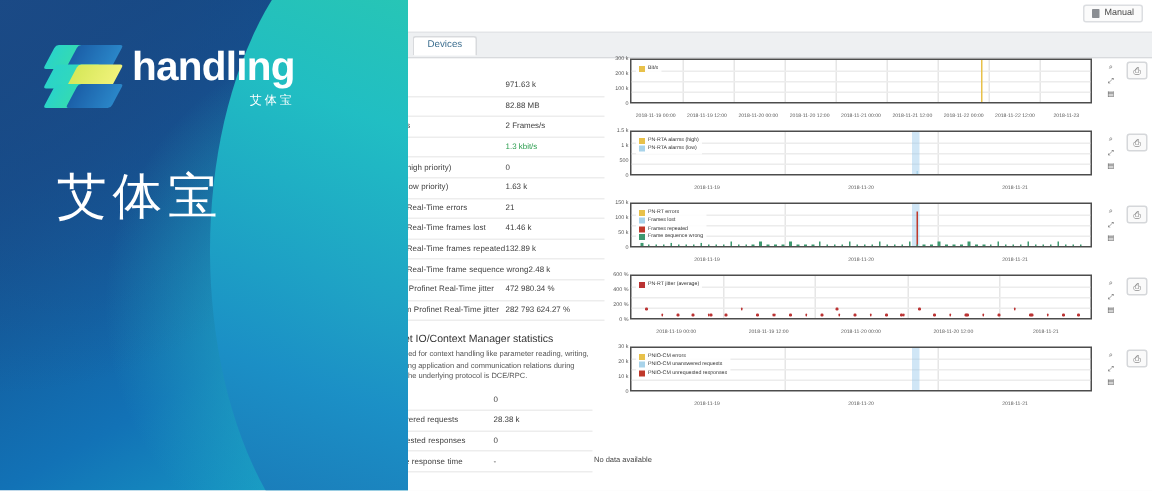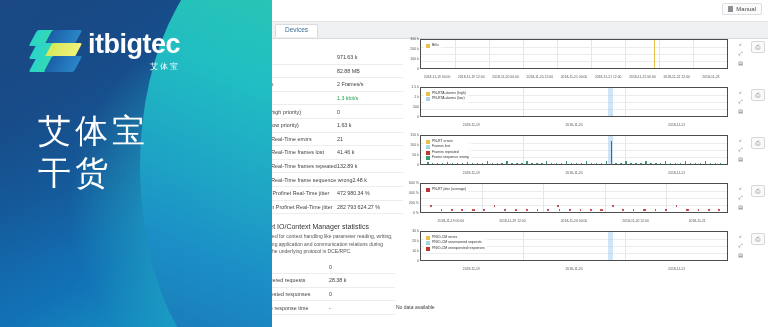--- a/index.html
+++ b/index.html
@@ -562,24 +562,23 @@
         <div class="lm" style="top:15px;">
             <i style="background:linear-gradient(90deg,#2ad4c8,#37dcb4);"></i>
             <i class="b" style="background:linear-gradient(90deg,#d6e85a,#f0f27a);"></i>
           </div>
         <div class="lm" style="top:28px;">
             <i style="background:linear-gradient(90deg,#2ad4c8,#3de0a0);"></i>
             <i class="b" style="background:linear-gradient(90deg,#1b5fa8,#2a86c8);"></i>
           </div>
       </div>
       <div>
-        <div class="brand-name">itbigtec</div>
+        <div class="brand-name">handling</div>
         <div class="brand-cn">艾体宝</div>
       </div>
     </div>
 
     <div class="headline">
       <div>艾体宝</div>
-      <div>干货</div>
     </div>
   </div>
 
 </div>
 
 </body></html>

